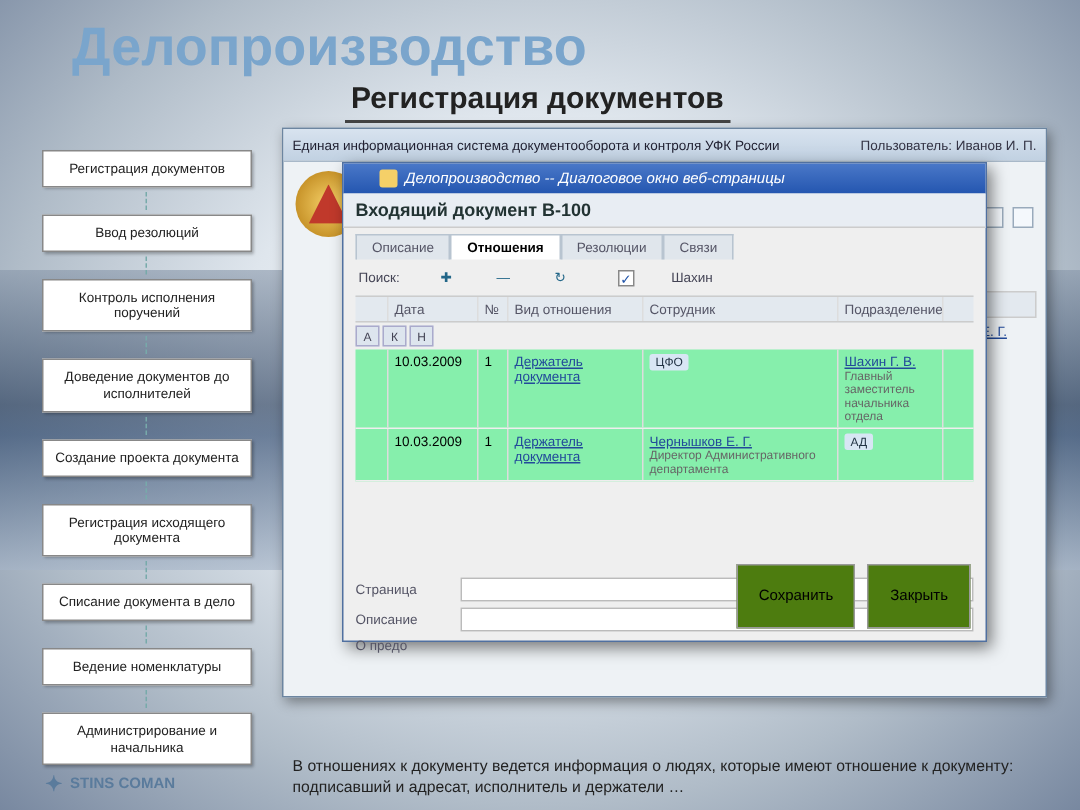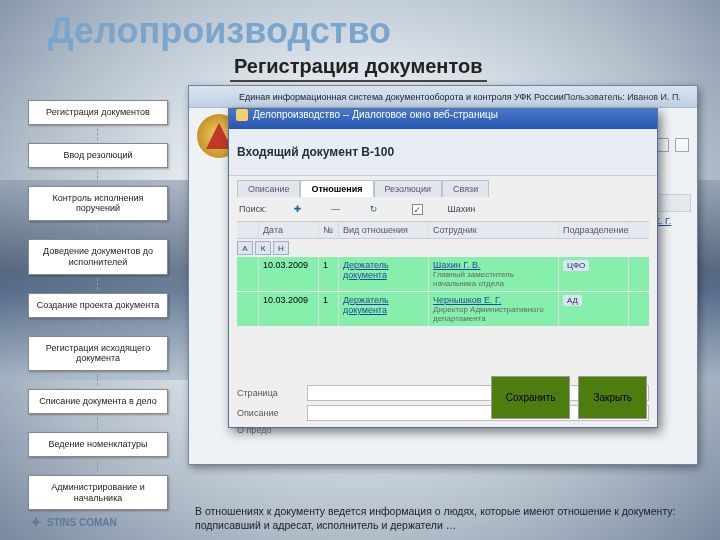--- a/index.html
+++ b/index.html
@@ -70,23 +70,23 @@
   position: absolute;
   top: 85px; left: 188px;
   width: 510px; height: 380px;
   background: #eef2f5;
   border: 1px solid #6c85a0;
   box-shadow: 2px 3px 8px rgba(0,0,0,.4);
   font-size: 10px;
 }
 .wb-top {
   height: 22px; background: linear-gradient(#d8e3ef,#c1d1e2);
-  display:flex; align-items:center; padding:0 16px;
+  display:flex; align-items:center; padding:0 6px;
   font-size:9px; color:#223; border-bottom:1px solid #a8b8c8;
-  justify-content: flex-end;
+  justify-content: space-between;
 }
 .wb-body { padding: 6px 8px; display:flex; gap:8px; }
 .wb-crest {
   width:44px; height:44px; background: radial-gradient(#f5d068,#c8942a 70%);
   border-radius:50%; flex-shrink:0;
   display:flex; align-items:center; justify-content:center;
 }
 .wb-crest-inner { width:60%; height:60%; background:#c0392b; clip-path: polygon(50% 0,100% 100%,0 100%); }
 .wb-right { flex:1; }
 
@@ -94,26 +94,27 @@
 .win-front {
   position: absolute;
   top: 108px; left: 228px;
   width: 430px; height: 320px;
   background: #efefef;
   border: 1px solid #5070a0;
   box-shadow: 3px 4px 10px rgba(0,0,0,.5);
 }
 .wf-title {
   height: 20px; background: linear-gradient(#4a78c8,#2456b0);
-  color:#fff; font-size:10px; display:flex; align-items:flex-start;
-  padding:0 7px;
+  color:#fff; font-size:10px; display:flex; align-items:center;
+  padding:0 24px;
+  font-style:italic;
 }
 .wf-title-ico { width:12px; height:12px; background:#f5d068; border-radius:2px; margin-right:5px; }
 .wf-head {
-  background: #e8edf3; padding:16px 8px;
+  background: #e8edf3; padding:4px 8px;
   font-size:12px; font-weight:bold; color:#233;
   border-bottom:1px solid #ccc;
 }
 .wf-tabs { display:flex; gap:0; margin:4px 8px 0; }
 .wf-tab { font-size:9px; padding:3px 10px; background:#e0e6ec; border:1px solid #b8c4d0; color:#556; border-bottom:none; cursor:pointer; }
 .wf-tab.active { background:#fff; color:#000; font-weight:bold; }
 .wf-tools { display:flex; align-items:center; gap:24px; padding:5px 10px; font-size:9px; color:#445; }
 .wf-tools .chk { width:11px; height:11px; border:1px solid #888; background:#fff; display:inline-block; }
 .wf-tools .chk.on::after { content:"✓"; font-size:9px; line-height:9px; color:#25a; }
 .wf-tools .ico { width:14px; height:14px; display:inline-flex; align-items:center; justify-content:center; color:#268; cursor:pointer; }
@@ -239,22 +240,22 @@
   <div class="wf-lbtn">
     <span>А</span>
     <span>К</span>
     <span>Н</span>
   </div>
   <div class="wf-row">
     <div></div>
     <div>10.03.2009</div>
     <div>1</div>
     <div><span class="held">Держатель документа</span></div>
+    <div><span class="badge">ЦФО</span></div>
     <div><span class="person">Шахин Г. В.</span><span class="detail">Главный заместитель начальника отдела</span></div>
-    <div><span class="badge">ЦФО</span></div>
   </div>
   <div class="wf-row">
     <div></div>
     <div>10.03.2009</div>
     <div>1</div>
     <div><span class="held">Держатель документа</span></div>
     <div><span class="person">Чернышков Е. Г.</span><span class="detail">Директор Административного департамента</span></div>
     <div><span class="badge">АД</span></div>
   </div>
 

